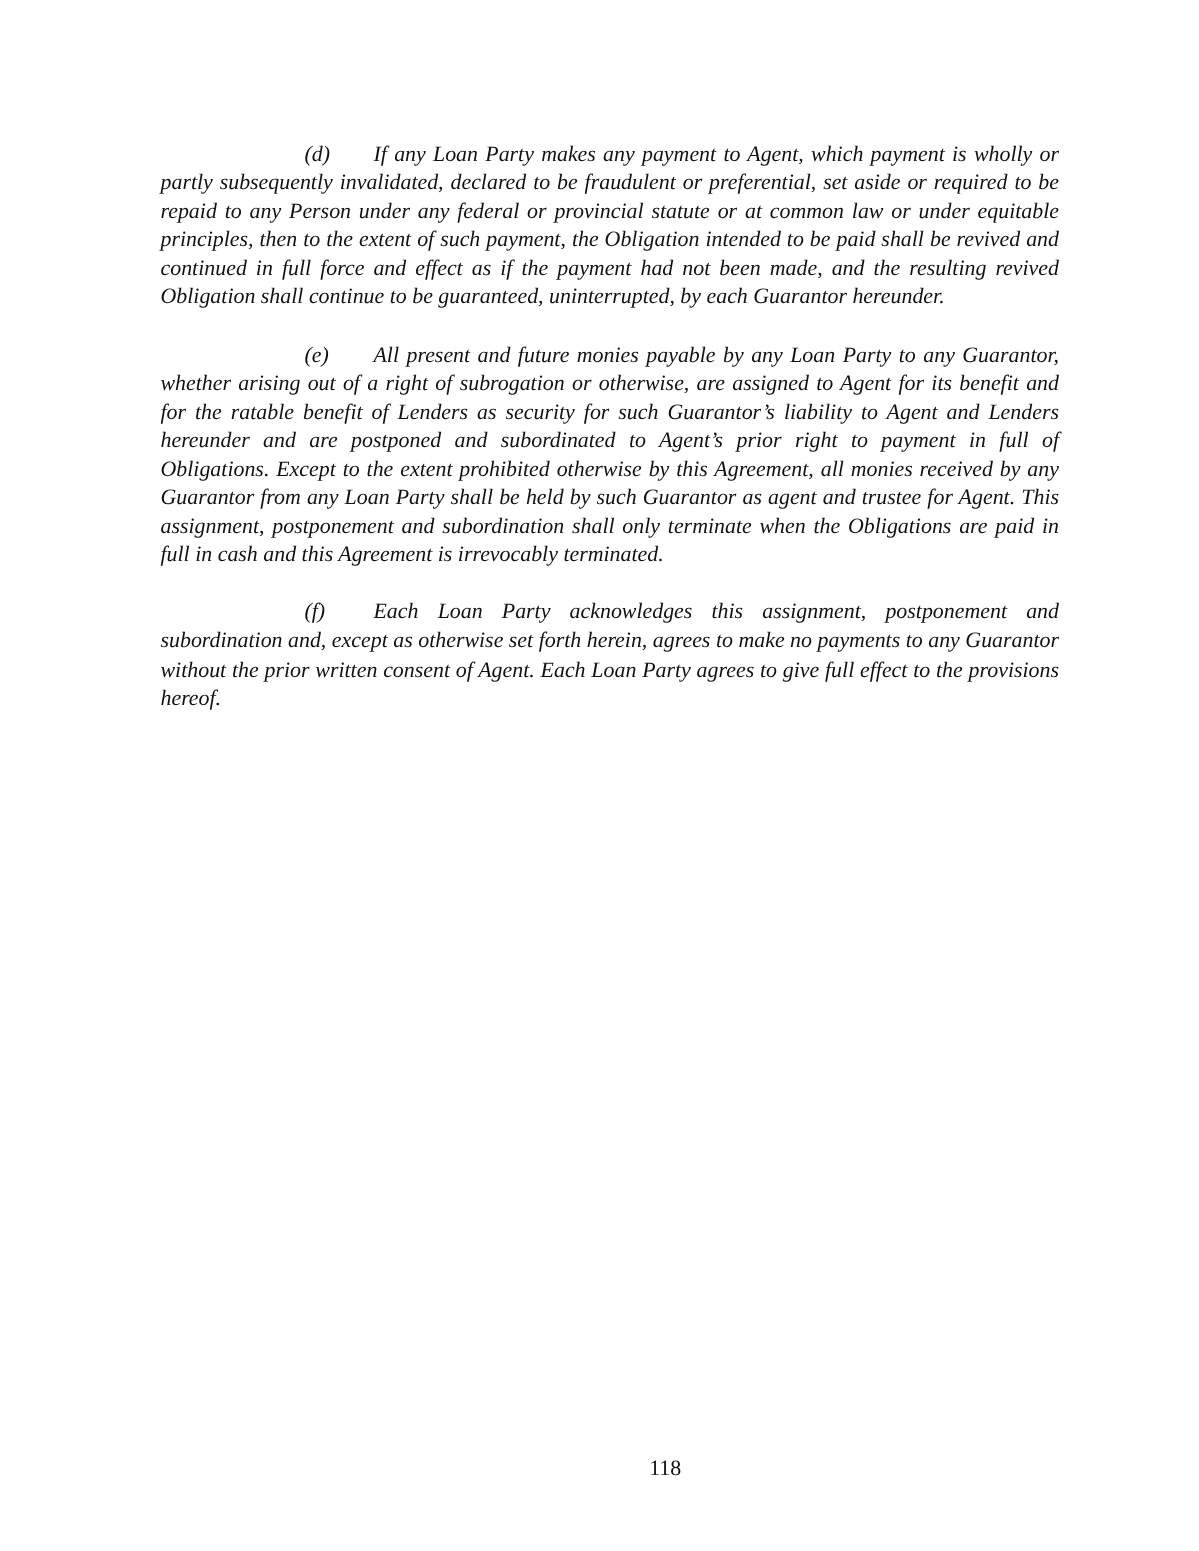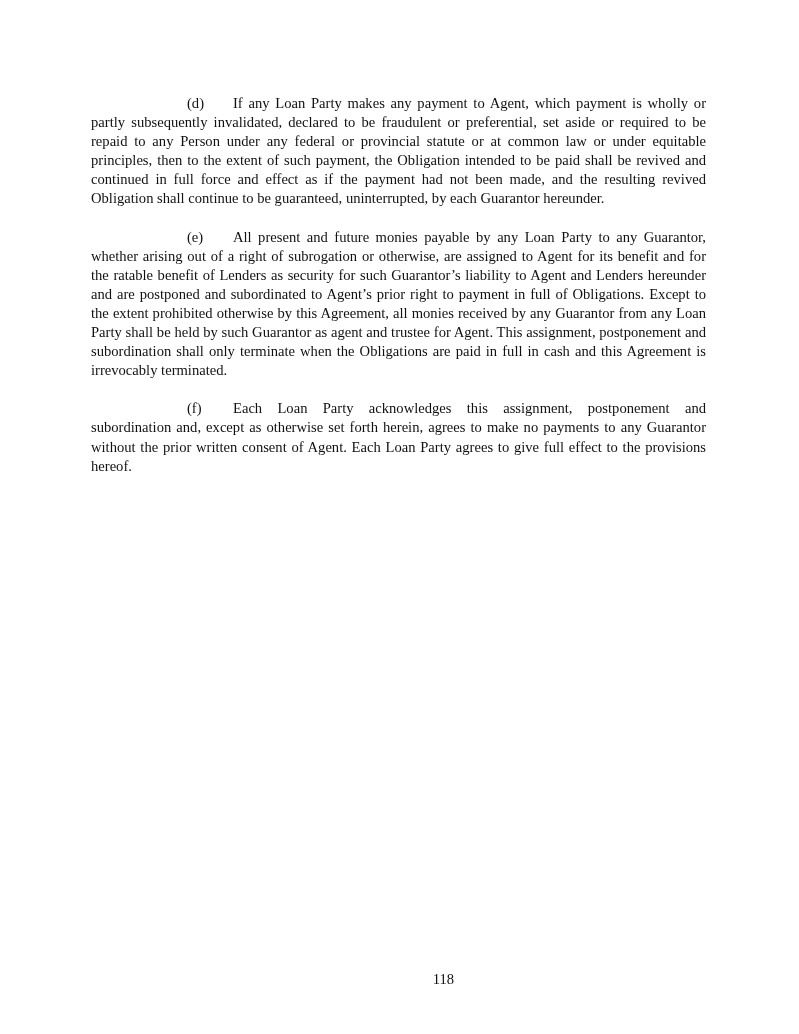--- a/index.html
+++ b/index.html
@@ -25,22 +25,23 @@
     .body-text {
       position: absolute;
       left: 91px;
       top: 94px;
       width: 615px;
       font-size: 14.6px;
       line-height: 19.1px;
       text-align: justify;
     }
     .para {
-      margin: 0 0 19px 0;
+      margin: 0 0 19px 16px;
       text-indent: 96px;
+      font-style: italic;
     }
     .para .label {
       display: inline-block;
       width: 46px;
       text-indent: 0;
     }
     .page-number {
       position: absolute;
       left: 0;
       width: 799px;

